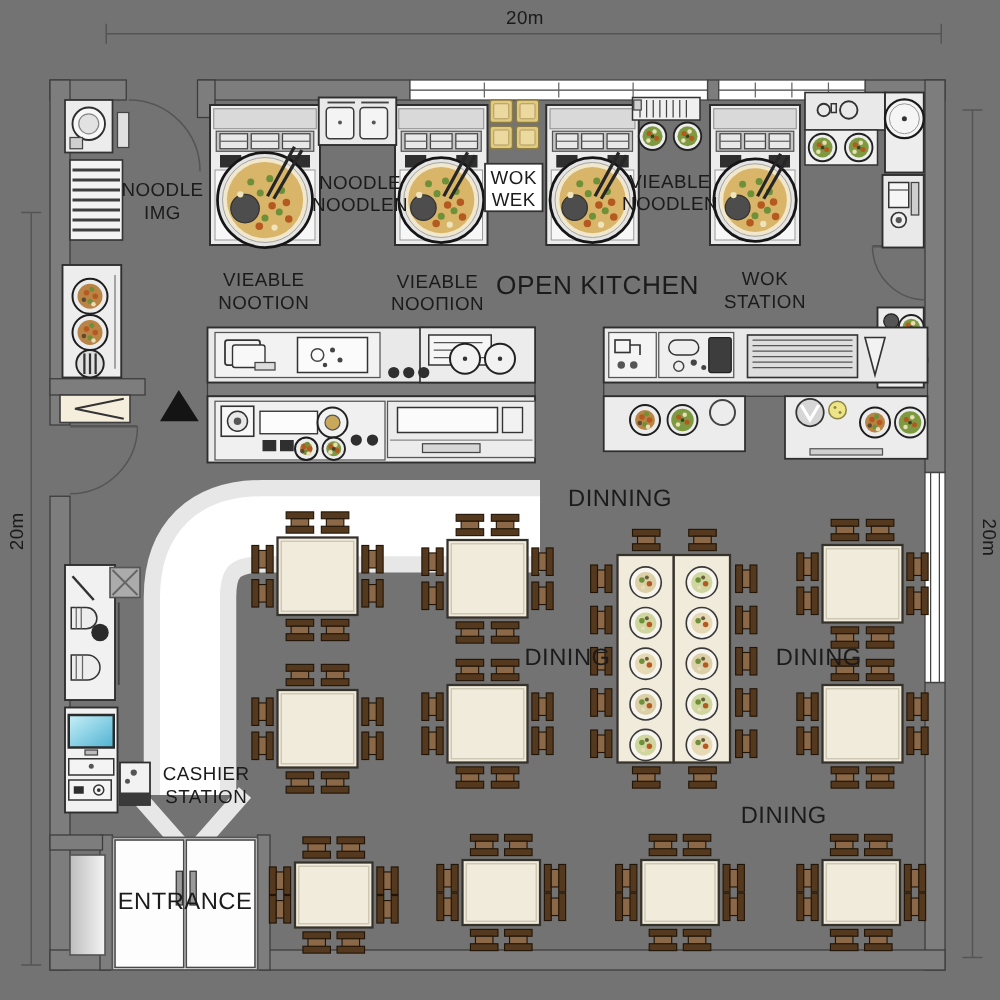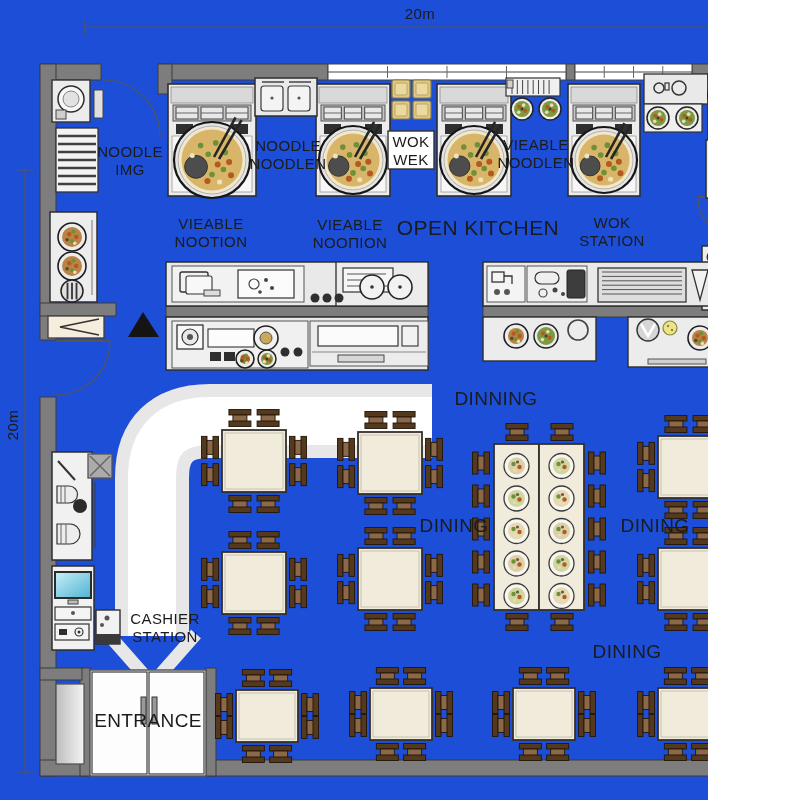--- a/index.html
+++ b/index.html
@@ -1,16 +1,16 @@
 <!DOCTYPE html>
 <html><head>
 <meta charset="utf-8">
 <style>
   html,body{margin:0;padding:0;background:#ffffff;}
-  .stage{position:relative;width:708px;height:800px;background:#1d4ed8;overflow:hidden;}
+  .stage{position:relative;width:800px;height:800px;background:#737373;overflow:hidden;}
   svg text{font-family:"Liberation Sans","DejaVu Sans",sans-serif;fill:#1b1b1b;}
 </style>
 </head>
 <body>
 
 <div class="stage">
   <svg id="plan" width="800" height="800" viewBox="0 0 800 800">
       <defs>
         <linearGradient id="glassGrad" x1="0" y1="0" x2="1" y2="0">
           <stop offset="0%" stop-color="#bdbdbd"></stop>

